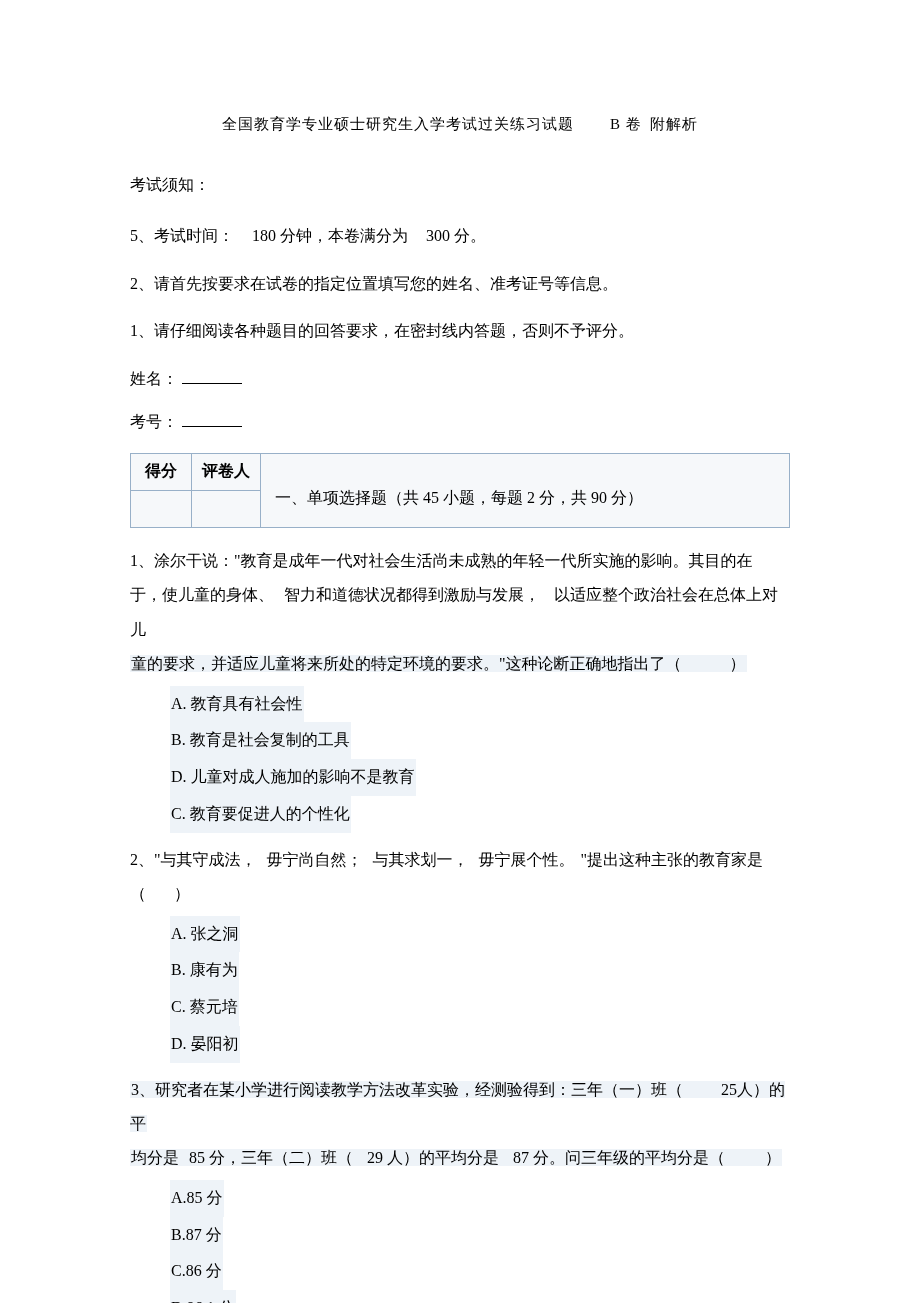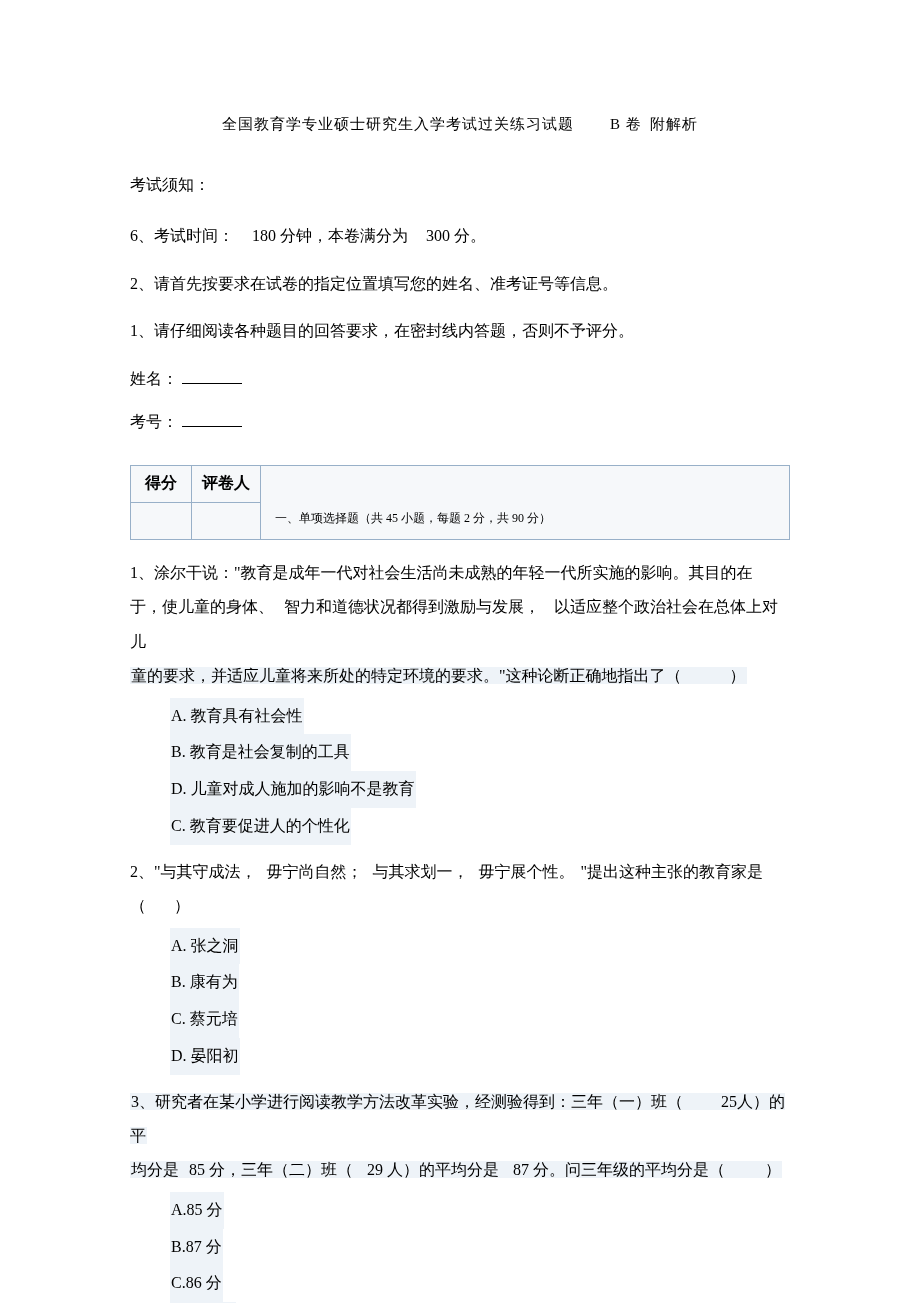--- a/index.html
+++ b/index.html
@@ -41,21 +41,21 @@
       display: inline-block;
       border-bottom: 1px solid #000;
       width: 60px;
       height: 1em;
       vertical-align: baseline;
       margin-left: 4px;
     }
     .score-table-row {
       display: flex;
       align-items: stretch;
-      margin-top: 26px;
+      margin-top: 14px;
       margin-bottom: 16px;
     }
     .score-table {
       border-collapse: collapse;
     }
     .score-table td {
       border: 1px solid #98b0c8;
       background: #f6f8fa;
       padding: 4px 10px;
       font-weight: bold;
@@ -66,22 +66,22 @@
     }
     .score-table td.blank-cell {
       min-width: 38px;
     }
     .section-box {
       flex: 1;
       margin-left: 0;
       border: 1px solid #98b0c8;
       border-left: none;
       background: #f6f8fa;
-      padding: 8px 14px 12px 14px;
-      font-size: 12px;
+      padding: 8px 14px 18px 14px;
+      font-size: 16px;
       display: flex;
       align-items: flex-end;
       box-sizing: border-box;
       font-family: Liberation Serif, serif;
     }
     .section-box .inner {
       width: 100%;
     }
     .question-block {
       margin: 0;
@@ -121,21 +121,21 @@
 
 <div class="page">
 
   <div class="title-line">
     <span>全国教育学专业硕士研究生入学考试过关练习试题</span><span class="title-gap1"></span><span>B 卷</span><span class="title-gap2"></span><span>附解析</span>
   </div>
 
   <div class="section-label">考试须知：</div>
 
   <div class="info-line">
-    <span>6、考试时间：</span><span class="num-gap-lg"></span><span>180 分钟，本卷满分为</span><span class="num-gap-lg"></span><span>300 分。</span>
+    <span>5、考试时间：</span><span class="num-gap-lg"></span><span>180 分钟，本卷满分为</span><span class="num-gap-lg"></span><span>300 分。</span>
   </div>
   <div class="info-line">2、请首先按要求在试卷的指定位置填写您的姓名、准考证号等信息。</div>
   <div class="info-line">1、请仔细阅读各种题目的回答要求，在密封线内答题，否则不予评分。</div>
 
   <div class="field-line">
     <span>姓名：</span><span class="blank"></span>
   </div>
   <div class="field-line">
     <span>考号：</span><span class="blank"></span>
   </div>

